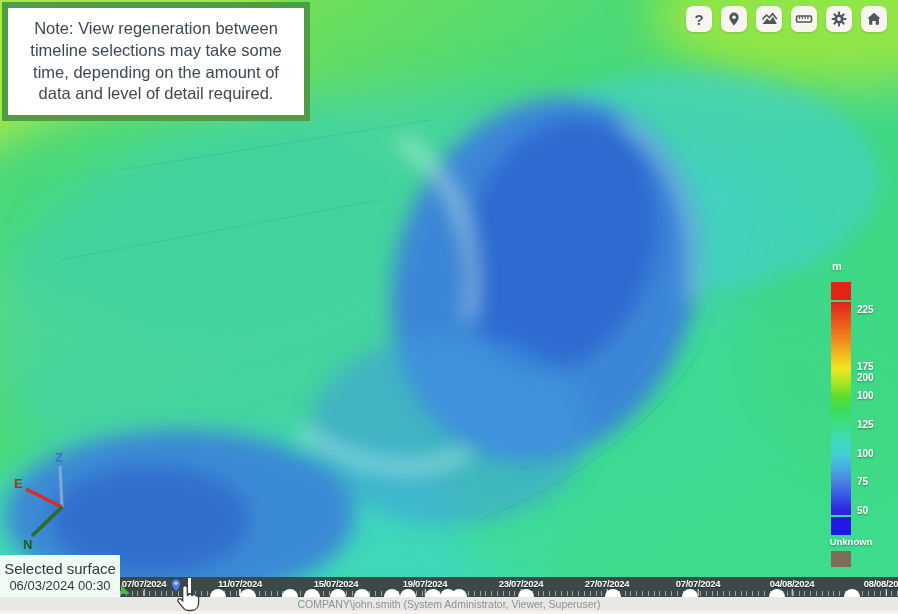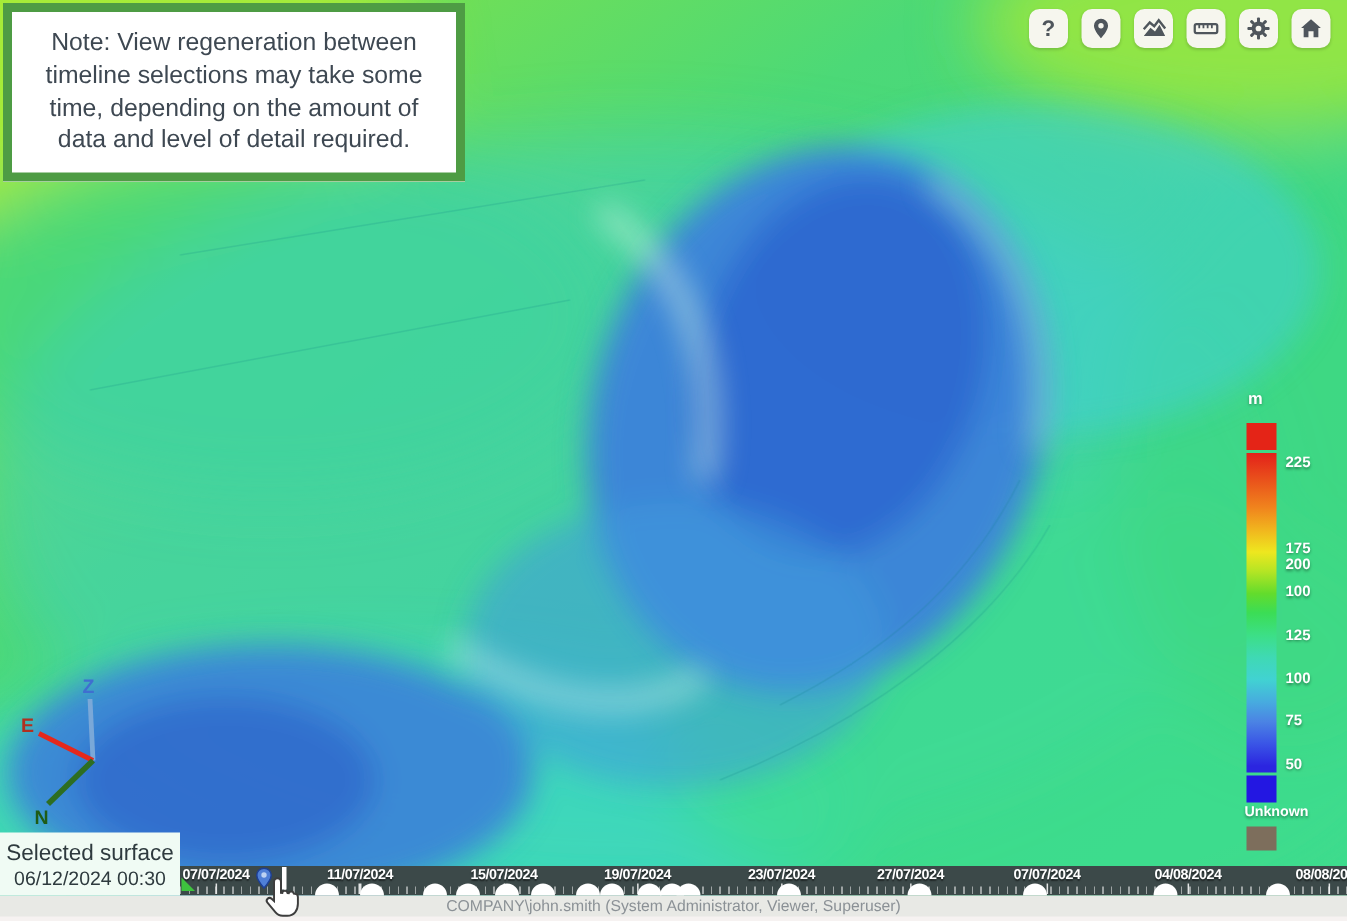--- a/index.html
+++ b/index.html
@@ -229,21 +229,21 @@
     <line x1="52" y1="57" x2="50" y2="16" stroke="#7aa8d8" stroke-width="3.2"></line>
     <line x1="52" y1="57" x2="16" y2="39" stroke="#e4281c" stroke-width="3.2"></line>
     <line x1="52" y1="57" x2="22" y2="86" stroke="#2d6e22" stroke-width="3.8"></line>
     <text x="45" y="12" fill="#3f6fd0">Z</text>
     <text x="4" y="38" fill="#b03020">E</text>
     <text x="13" y="99" fill="#1e5c16">N</text>
   </svg>
 
   <div class="selected-box">
     <span class="l1">Selected surface</span>
-    <span class="l2">06/12/2024 00:30</span>
+    <span class="l2">06/03/2024 00:30</span>
   </div>
 
   <div class="timeline-layer">
     <div class="timeline-bar"></div>
     <div class="tl-minor-ticks"></div>
 
     <div>
 
     <div class="tl-hump" style="left: 218px;"></div>
         <div class="tl-hump" style="left: 248px;"></div>

